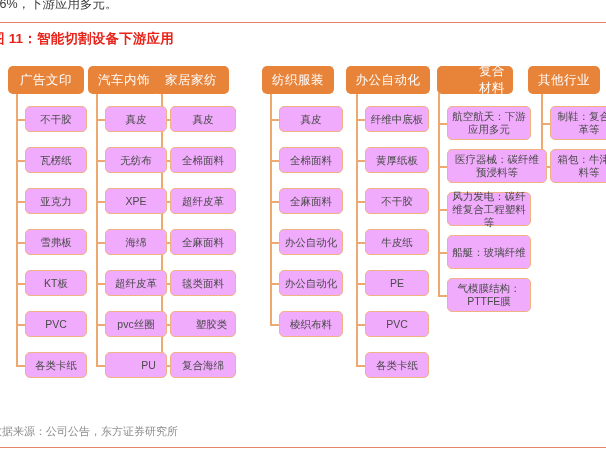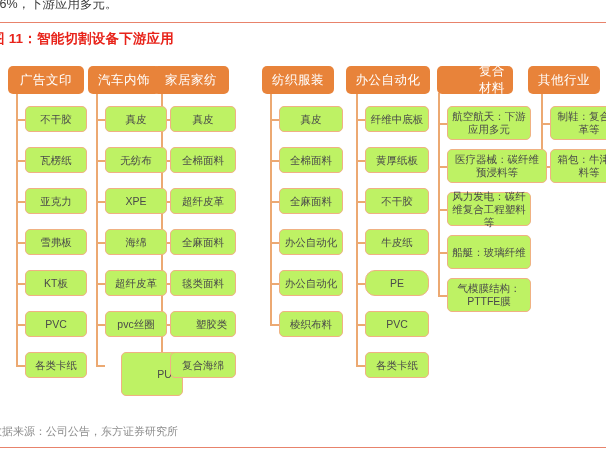--- a/index.html
+++ b/index.html
@@ -104,21 +104,21 @@
     width: 1.5px;
     background: #eca972;
     z-index: 1;
   }
 
   .node {
     position: absolute;
     box-sizing: border-box;
     border: 1px solid #f0b183;
     border-radius: 5px;
-    background: #bef264;
+    background: #f0abfc;
     color: #4a4a4a;
     font-size: 10.5px;
     line-height: 13px;
     display: flex;
     align-items: center;
     justify-content: center;
     text-align: center;
     padding: 2px 3px;
     z-index: 2;
   }
@@ -165,21 +165,21 @@
       <div class="node" style="left: 17px; top: 87px; width: 62px; height: 26px;">无纺布</div>
       <div class="stub" style="left: 8px; width: 9px; top: 141px;"></div>
       <div class="node" style="left: 17px; top: 128px; width: 62px; height: 26px;">XPE</div>
       <div class="stub" style="left: 8px; width: 9px; top: 182px;"></div>
       <div class="node" style="left: 17px; top: 169px; width: 62px; height: 26px;">海绵</div>
       <div class="stub" style="left: 8px; width: 9px; top: 223px;"></div>
       <div class="node" style="left: 17px; top: 210px; width: 62px; height: 26px;">超纤皮革</div>
       <div class="stub" style="left: 8px; width: 9px; top: 264px;"></div>
       <div class="node" style="left: 17px; top: 251px; width: 62px; height: 26px;">pvc丝圈</div>
       <div class="stub" style="left: 8px; width: 9px; top: 305px;"></div>
-      <div class="node" style="left: 33px; top: 292px; width: 62px; height: 44px; padding-left: 28px;">PU</div>
+      <div class="node" style="left: 17px; top: 292px; width: 62px; height: 26px; padding-left: 28px;">PU</div>
       <div class="trunk" style="left: 8px; top: 33px; height: 272px;"></div>
     </div>
     <div class="column" style="left: 153px;">
       <div class="col-header" style="width: 76px;">家居家纺</div>
       <div class="stub" style="left: 8px; width: 9px; top: 59px;"></div>
       <div class="node" style="left: 17px; top: 46px; width: 66px; height: 26px;">真皮</div>
       <div class="stub" style="left: 8px; width: 9px; top: 100px;"></div>
       <div class="node" style="left: 17px; top: 87px; width: 66px; height: 26px;">全棉面料</div>
       <div class="stub" style="left: 8px; width: 9px; top: 141px;"></div>
       <div class="node" style="left: 17px; top: 128px; width: 66px; height: 26px;">超纤皮革</div>
@@ -213,21 +213,21 @@
       <div class="col-header" style="width: 84px;">办公自动化</div>
       <div class="stub" style="left: 10px; width: 9px; top: 59px;"></div>
       <div class="node" style="left: 19px; top: 46px; width: 64px; height: 26px;">纤维中底板</div>
       <div class="stub" style="left: 10px; width: 9px; top: 100px;"></div>
       <div class="node" style="left: 19px; top: 87px; width: 64px; height: 26px;">黄厚纸板</div>
       <div class="stub" style="left: 10px; width: 9px; top: 141px;"></div>
       <div class="node" style="left: 19px; top: 128px; width: 64px; height: 26px;">不干胶</div>
       <div class="stub" style="left: 10px; width: 9px; top: 182px;"></div>
       <div class="node" style="left: 19px; top: 169px; width: 64px; height: 26px;">牛皮纸</div>
       <div class="stub" style="left: 10px; width: 9px; top: 223px;"></div>
-      <div class="node" style="left: 19px; top: 210px; width: 64px; height: 26px; border-radius: 10px;">PE</div>
+      <div class="node" style="left: 19px; top: 210px; width: 64px; height: 26px;">PE</div>
       <div class="stub" style="left: 10px; width: 9px; top: 264px;"></div>
       <div class="node" style="left: 19px; top: 251px; width: 64px; height: 26px;">PVC</div>
       <div class="stub" style="left: 10px; width: 9px; top: 305px;"></div>
       <div class="node" style="left: 19px; top: 292px; width: 64px; height: 26px;">各类卡纸</div>
       <div class="trunk" style="left: 10px; top: 33px; height: 272px;"></div>
     </div>
     <div class="column" style="left: 437px;">
       <div class="col-header" style="width: 76px; padding-left: 42px;">复合材料</div>
       <div class="stub" style="left: 1px; width: 9px; top: 63px;"></div>
       <div class="node" style="left: 10px; top: 46px; width: 84px; height: 34px;">航空航天：下游应用多元</div>

